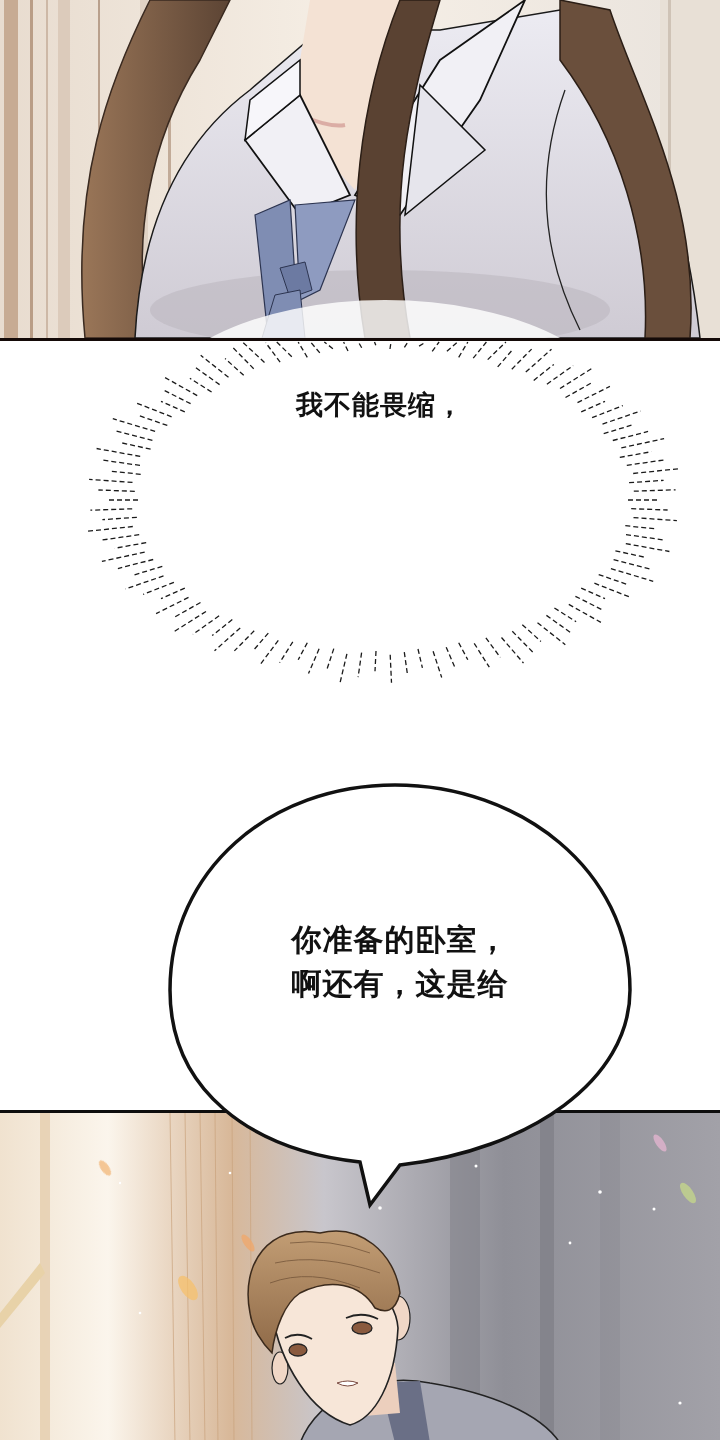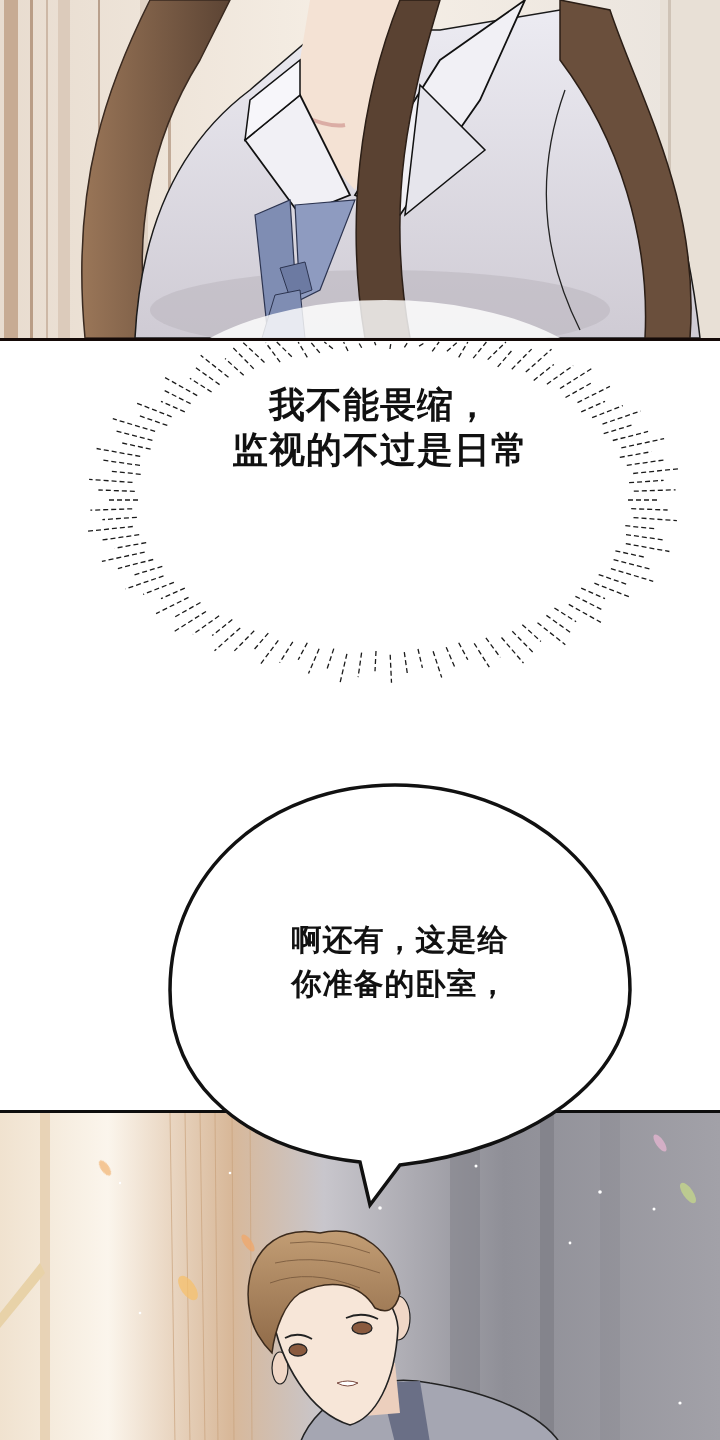--- a/index.html
+++ b/index.html
@@ -3,21 +3,21 @@
 <meta charset="utf-8">
 <style>
   html, body { margin: 0; padding: 0; background: #ffffff; }
   body { width: 720px; height: 1440px; position: relative; overflow: hidden;
          font-family: "DejaVu Sans", "Liberation Sans", sans-serif; }
   .panel { position: absolute; left: 0; width: 720px; overflow: hidden; }
   .panel-top { top: 0; height: 338px; border-bottom: 3px solid #140a08; }
   .panel-bottom { top: 1110px; height: 330px; border-top: 3px solid #0e0e0e; }
   .panel svg { position: absolute; left: 0; top: 0; }
   .bubble-text { position: absolute; color: #111; font-weight: bold;
-                 text-align: center; line-height: 45px; font-size: 36px; letter-spacing: 1px; }
+                 text-align: center; line-height: 45px; font-size: 27px; letter-spacing: 1px; }
   .bubble-text .line { display: block; white-space: nowrap; }
   .thought-text { left: 210px; top: 382px; width: 340px; }
   .speech-text { left: 245px; top: 918px; width: 310px; line-height: 44px; font-size: 30px; }
   .overlay-svg { position: absolute; left: 0; top: 0; pointer-events: none; }
 </style>
 </head>
 <body>
 
 <div class="panel panel-top">
   <svg width="720" height="338" viewBox="0 0 720 338">
@@ -189,21 +189,20 @@
       <line x1="619.8" y1="457.4" x2="651.4" y2="451.7"></line>
       <line x1="626.8" y1="465.3" x2="665.9" y2="459.7"></line>
       <line x1="633.2" y1="473.5" x2="679.7" y2="468.6"></line>
       <line x1="629.1" y1="482.7" x2="663.6" y2="480.3"></line>
       <line x1="633.8" y1="491.2" x2="675.6" y2="489.8"></line>
     </g>
 </svg>
 
 <div class="bubble-text thought-text">
   <span class="line">我不能畏缩，</span>
-  <span class="line">监视的不过是日常</span>
 </div>
 
 <div class="panel panel-bottom">
   <svg width="720" height="330" viewBox="0 0 720 330">
     <defs>
       <linearGradient id="bg2" x1="0" y1="0" x2="1" y2="0">
         <stop offset="0" stop-color="#f0e2cf"></stop>
         <stop offset="0.15" stop-color="#fbf5ec"></stop>
         <stop offset="0.32" stop-color="#d8b899"></stop>
         <stop offset="0.45" stop-color="#c8c6cc"></stop>
@@ -280,15 +279,15 @@
 <svg class="overlay-svg" width="720" height="1440" viewBox="0 0 720 1440">
   <path d="M400 1165
            C530 1150, 630 1080, 630 990
            C630 870, 520 785, 395 785
            C270 785, 170 870, 170 990
            C170 1090, 250 1150, 360 1162
            L370 1205 Z" fill="#ffffff" stroke="#111111" stroke-width="3.5" stroke-linejoin="miter"></path>
 </svg>
 
 <div class="bubble-text speech-text">
+  <span class="line">你准备的卧室，</span>
   <span class="line">啊还有，这是给</span>
-  <span class="line">你准备的卧室，</span>
 </div>
 
 </body></html>

